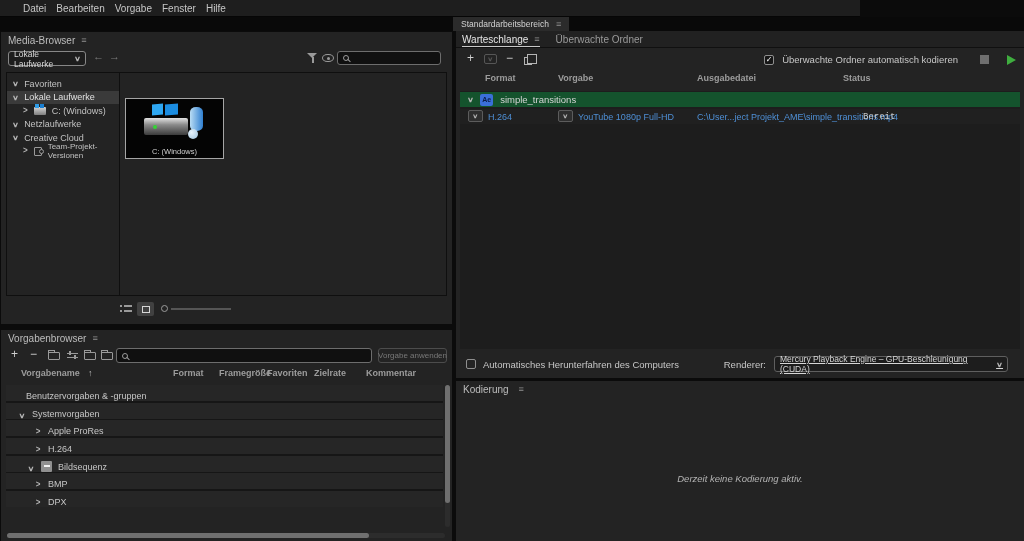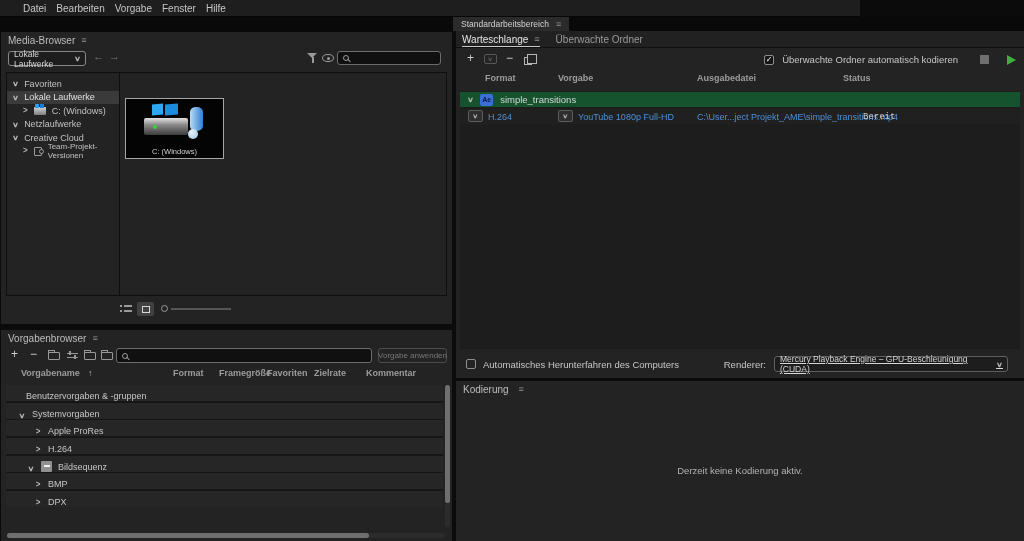--- a/index.html
+++ b/index.html
@@ -355,16 +355,16 @@
         <span class="chev">∨</span>
       </div>
     </div>
   </div>
 
   <div class="panel" style="left:456px;top:381px;width:568px;height:160px;">
     <div class="phead">
       <span>Kodierung</span>
       <span class="menu-ic" style="margin-left:4px;">≡</span>
     </div>
-    <div style="position:absolute;left:50%;top:84px;transform:translateX(-50%);font-size:9.5px;color:#b3b3b3;white-space:nowrap;">Derzeit keine Kodierung aktiv.</div>
+    <div style="position:absolute;left:50%;top:92px;transform:translateX(-50%);font-size:9.5px;color:#b3b3b3;white-space:nowrap;font-style:italic;">Derzeit keine Kodierung aktiv.</div>
   </div>
 
 </div>
 
 </body></html>

